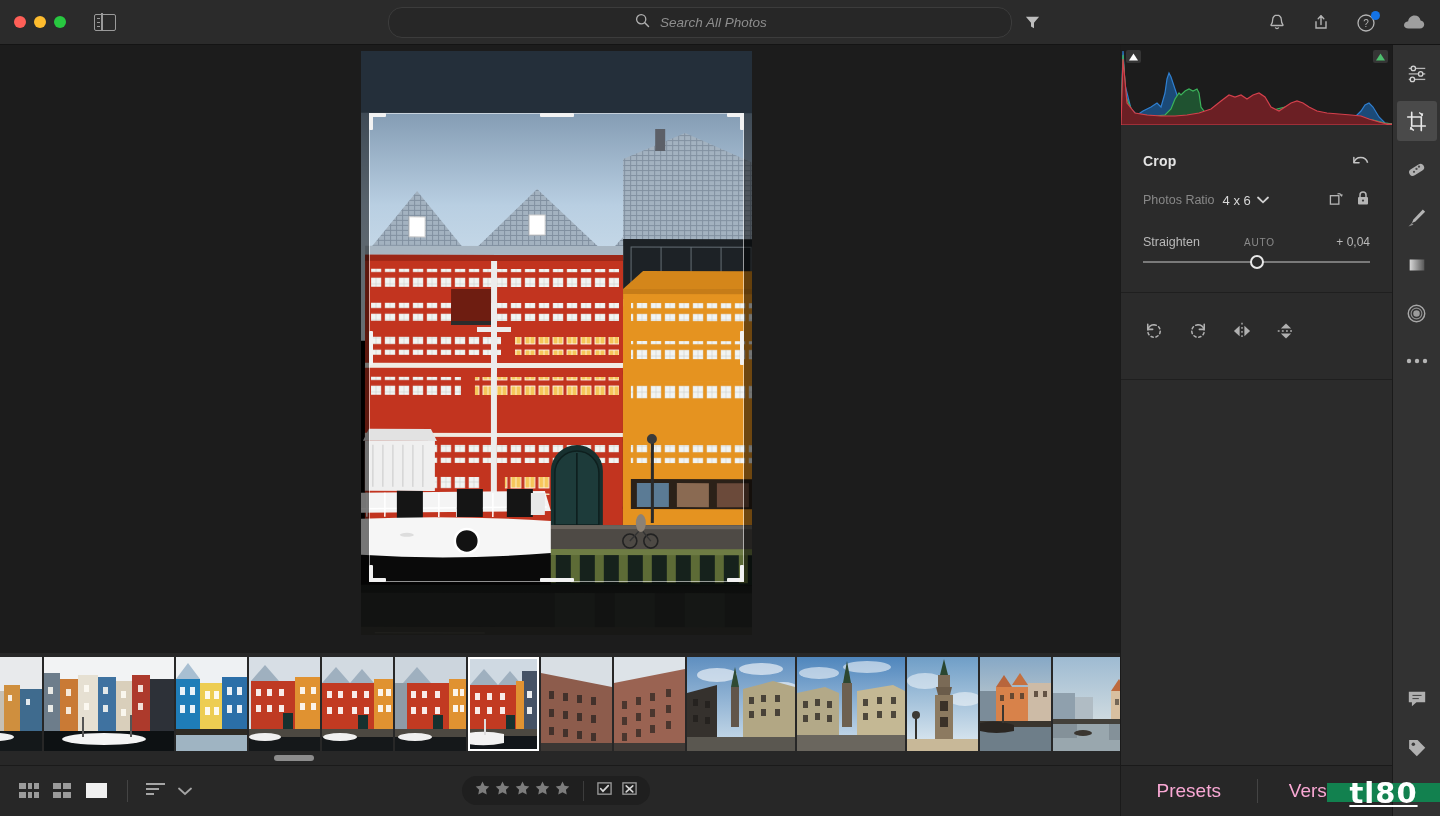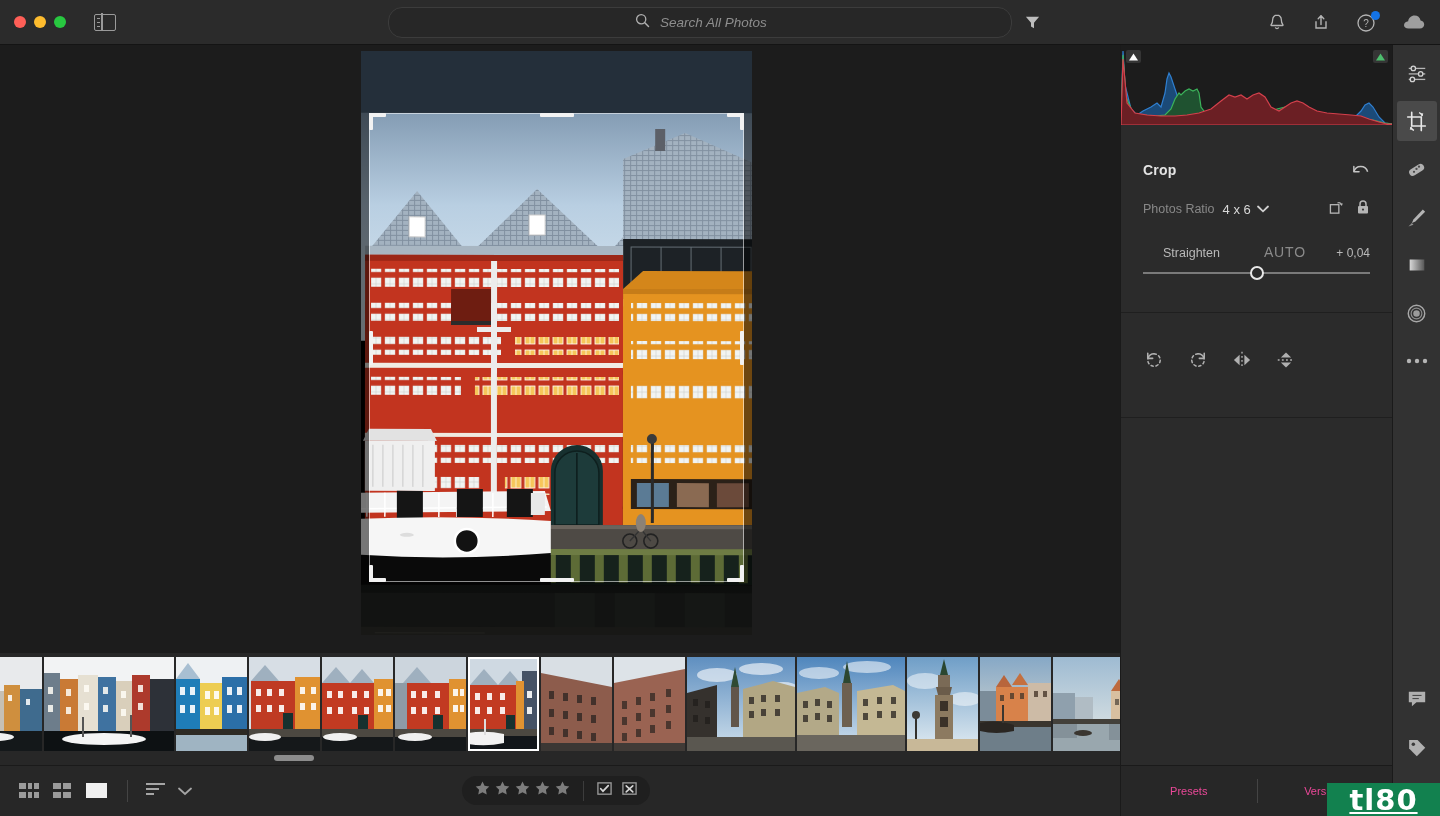--- a/index.html
+++ b/index.html
@@ -129,77 +129,77 @@
     overflow: hidden;
   }
   .clip {
     position: absolute; top: 5px; width: 15px; height: 13px; cursor: pointer;
     display: flex; align-items: center; justify-content: center;
     background: #353535; border-radius: 2px;
   }
   #clip-l { left: 5px; }
   #clip-r { right: 5px; }
 
-  .panel-sec { padding: 16px 22px; border-bottom: 1px solid #1f1f1f; }
+  .panel-sec { padding: 7px 22px; border-bottom: 1px solid #1f1f1f; }
   .sec-head {
     display: flex; align-items: center; justify-content: space-between;
     padding-top: 20px;
   }
   .sec-title { color: #e4e4e4; font-size: 14px; font-weight: bold; letter-spacing: 0.2px; }
   #crop-reset { cursor: pointer; }
 
   #ar-row { display: flex; align-items: center; margin-top: 20px; }
   #ar-label { color: #888888; font-size: 12.5px; }
   #ar-value { color: #d8d8d8; font-size: 13px; margin-left: 8px; cursor: pointer; }
   #ar-chev { margin-left: 6px; cursor: pointer; display: flex; }
   #ar-icons { margin-left: auto; display: flex; gap: 12px; align-items: center; }
 
-  #st-row { display: flex; align-items: baseline; margin-top: 25px; margin-left: 20px; }
+  #st-row { display: flex; align-items: baseline; margin-top: 25px; }
   #st-label { color: #b9b9b9; font-size: 12.5px; }
-  #st-auto { color: #8a8a8a; font-size: 14px; letter-spacing: 0.8px; margin-left: 44px; }
+  #st-auto { color: #8a8a8a; font-size: 10px; letter-spacing: 0.8px; margin-left: 44px; }
   #st-value { color: #b9b9b9; font-size: 12px; margin-left: auto; }
   #st-track {
     position: relative; height: 2px; background: #7a7a7a; margin-top: 12px;
     margin-bottom: 22px; cursor: pointer;
   }
   #st-knob {
     position: absolute; left: 50%; top: -6px; margin-left: -7px;
     width: 14px; height: 14px; border-radius: 50%;
     border: 2px solid #e8e8e8; background: #2b2b2b; cursor: grab;
   }
 
   #rf-icons { display: flex; gap: 22px; margin-top: 20px; padding-bottom: 26px; }
   .rf { cursor: pointer; }
 
   #panel-bottom {
     position: absolute; left: 0; bottom: 0; width: 272px; height: 51px;
     background: #272727; border-top: 1px solid #1a1a1a; display: flex;
   }
   .pb-btn {
     flex: 1; display: flex; align-items: center; justify-content: center;
-    color: #ec4899; font-size: 11px; cursor: pointer;
+    color: #f9a8d4; font-size: 19px; cursor: pointer;
   }
   #pb-div { width: 1px; height: 24px; background: #444; align-self: center; }
 
   
   #rail {
     position: absolute; left: 1392px; top: 45px; width: 48px; height: 771px;
     background: #323232; border-left: 1px solid #1a1a1a;
   }
   .rail-btn {
     width: 40px; height: 40px; margin: 0 auto; display: flex;
     align-items: center; justify-content: center; border-radius: 3px; cursor: pointer;
   }
   .rail-btn.active { background: #4a4a4a; }
   #rail-top { padding-top: 8px; display: flex; flex-direction: column; gap: 8px; }
   #rail-bottom { position: absolute; bottom: 48px; left: 0; width: 48px; display: flex; flex-direction: column; gap: 10px; }
 
   
   #watermark {
-    position: absolute; left: 1327px; top: 783px; width: 113px; height: 33px;
+    position: absolute; left: 1327px; top: 783px; width: 113px; height: 19px;
     background: #12814f; display: flex; align-items: center; justify-content: center;
     color: #ffffff; font-size: 29px; font-weight: bold; letter-spacing: 1px;
     font-family: "DejaVu Sans", sans-serif;
     text-decoration: underline;
   }
 </style>
 </head>
 <body>
 
 <div id="topbar">

